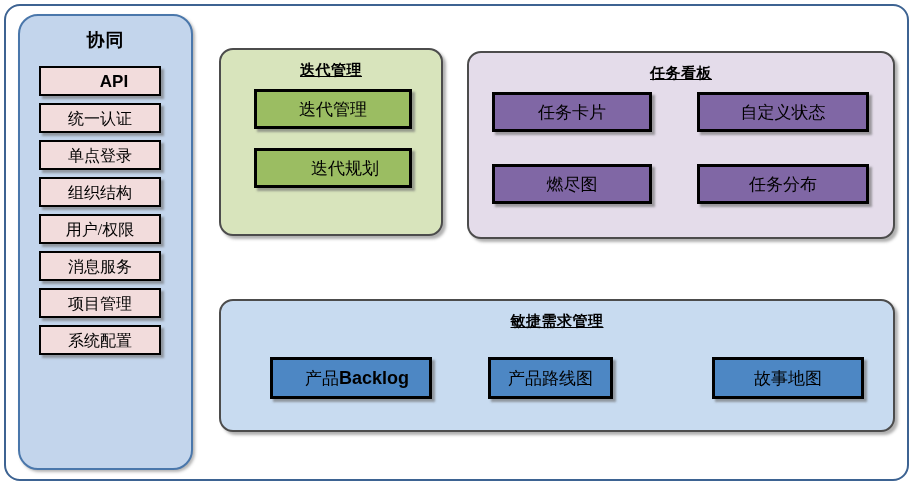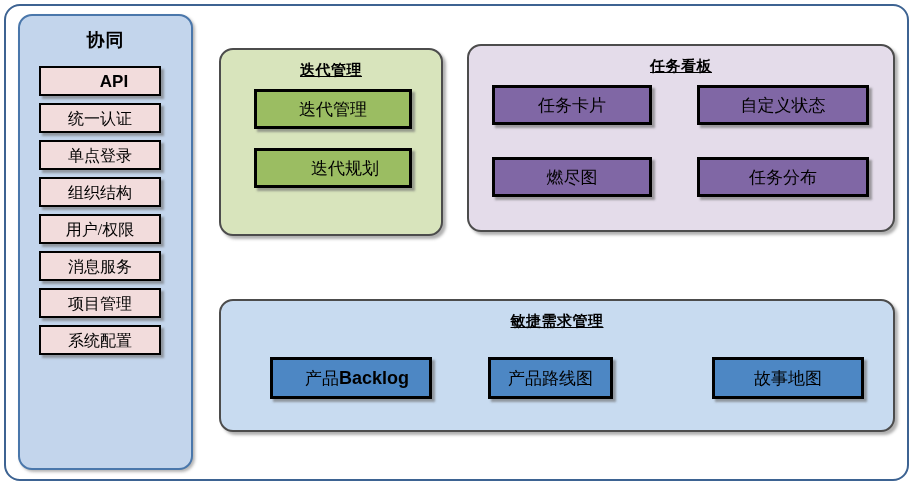--- a/index.html
+++ b/index.html
@@ -38,21 +38,21 @@
 
   
   .sidebar {
     position: absolute;
     left: 18px;
     top: 14px;
     width: 175px;
     height: 456px;
     background: #c3d5ec;
     border: 2px solid #4a77ab;
-    border-radius: 14px;
+    border-radius: 20px;
     box-sizing: border-box;
     box-shadow: 2px 2px 3px rgba(90,90,90,0.45);
   }
   .sidebar-title {
     position: absolute;
     top: 12px;
     left: 0;
     width: 100%;
     text-align: center;
     font-size: 18px;
@@ -110,21 +110,21 @@
   .panel-iteration {
     left: 219px;
     top: 48px;
     width: 224px;
     height: 188px;
     background: #d8e4bc;
     border: 2px solid #4c4c4c;
   }
   .panel-taskboard {
     left: 467px;
-    top: 44px;
+    top: 51px;
     width: 428px;
     height: 188px;
     background: #e4dcea;
     border: 2px solid #4c4c4c;
   }
   .panel-agile {
     left: 219px;
     top: 299px;
     width: 676px;
     height: 133px;

